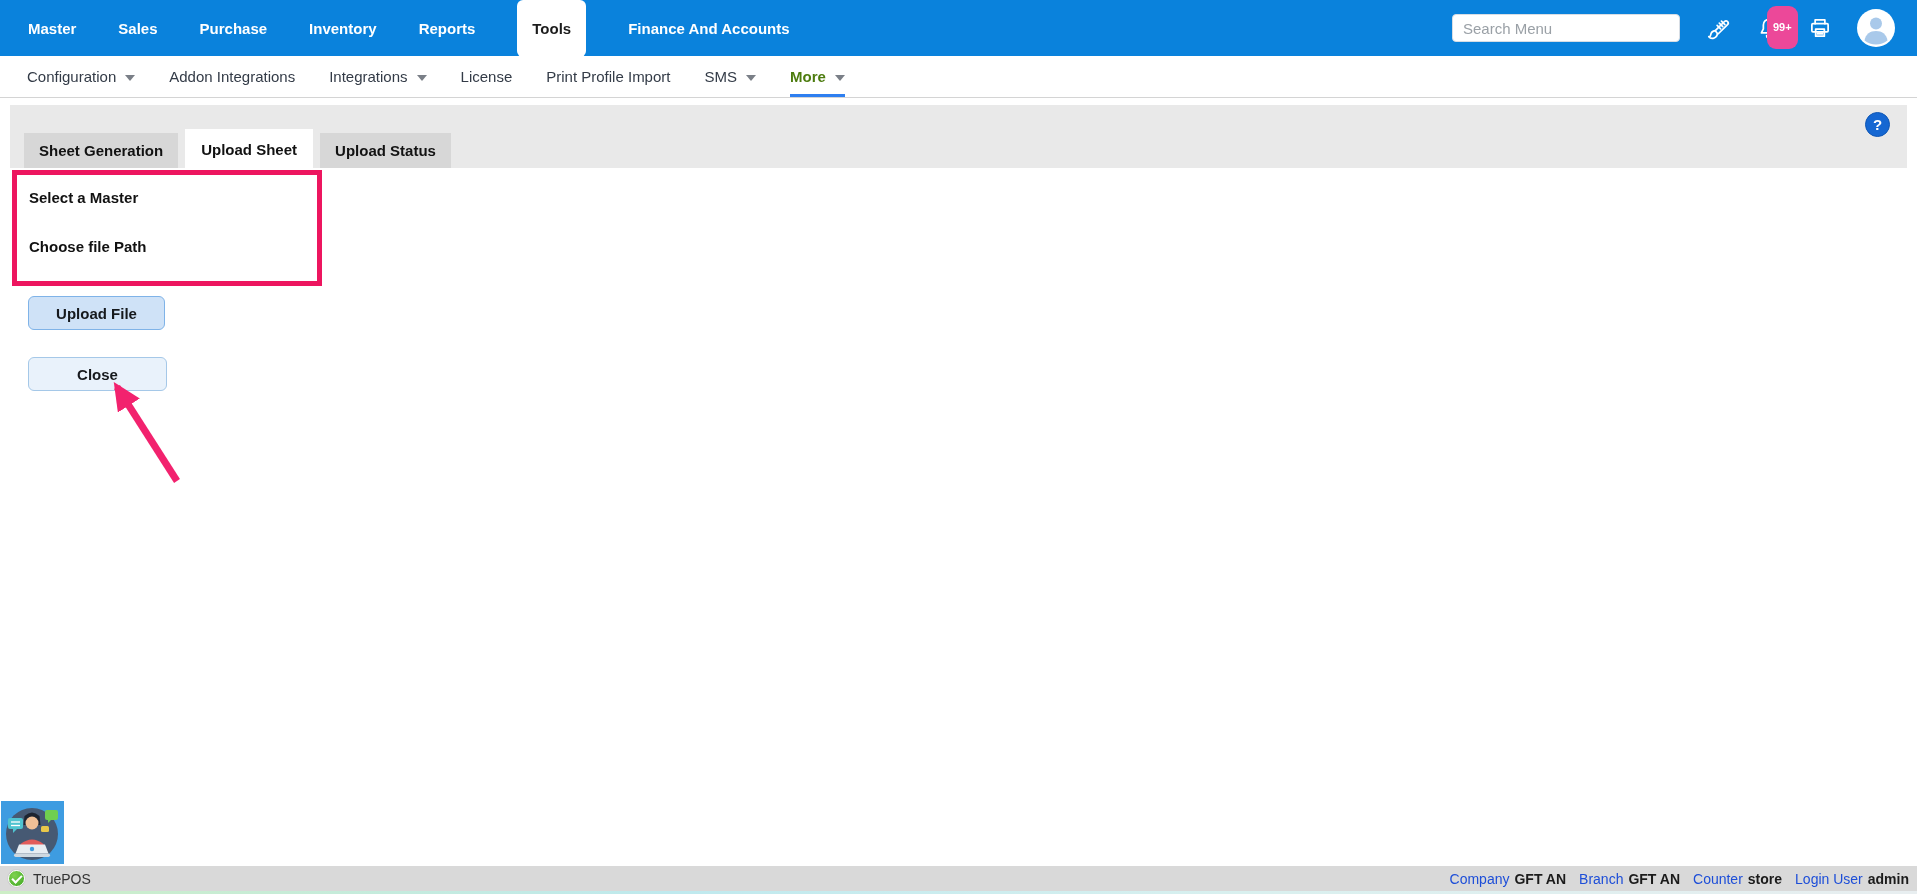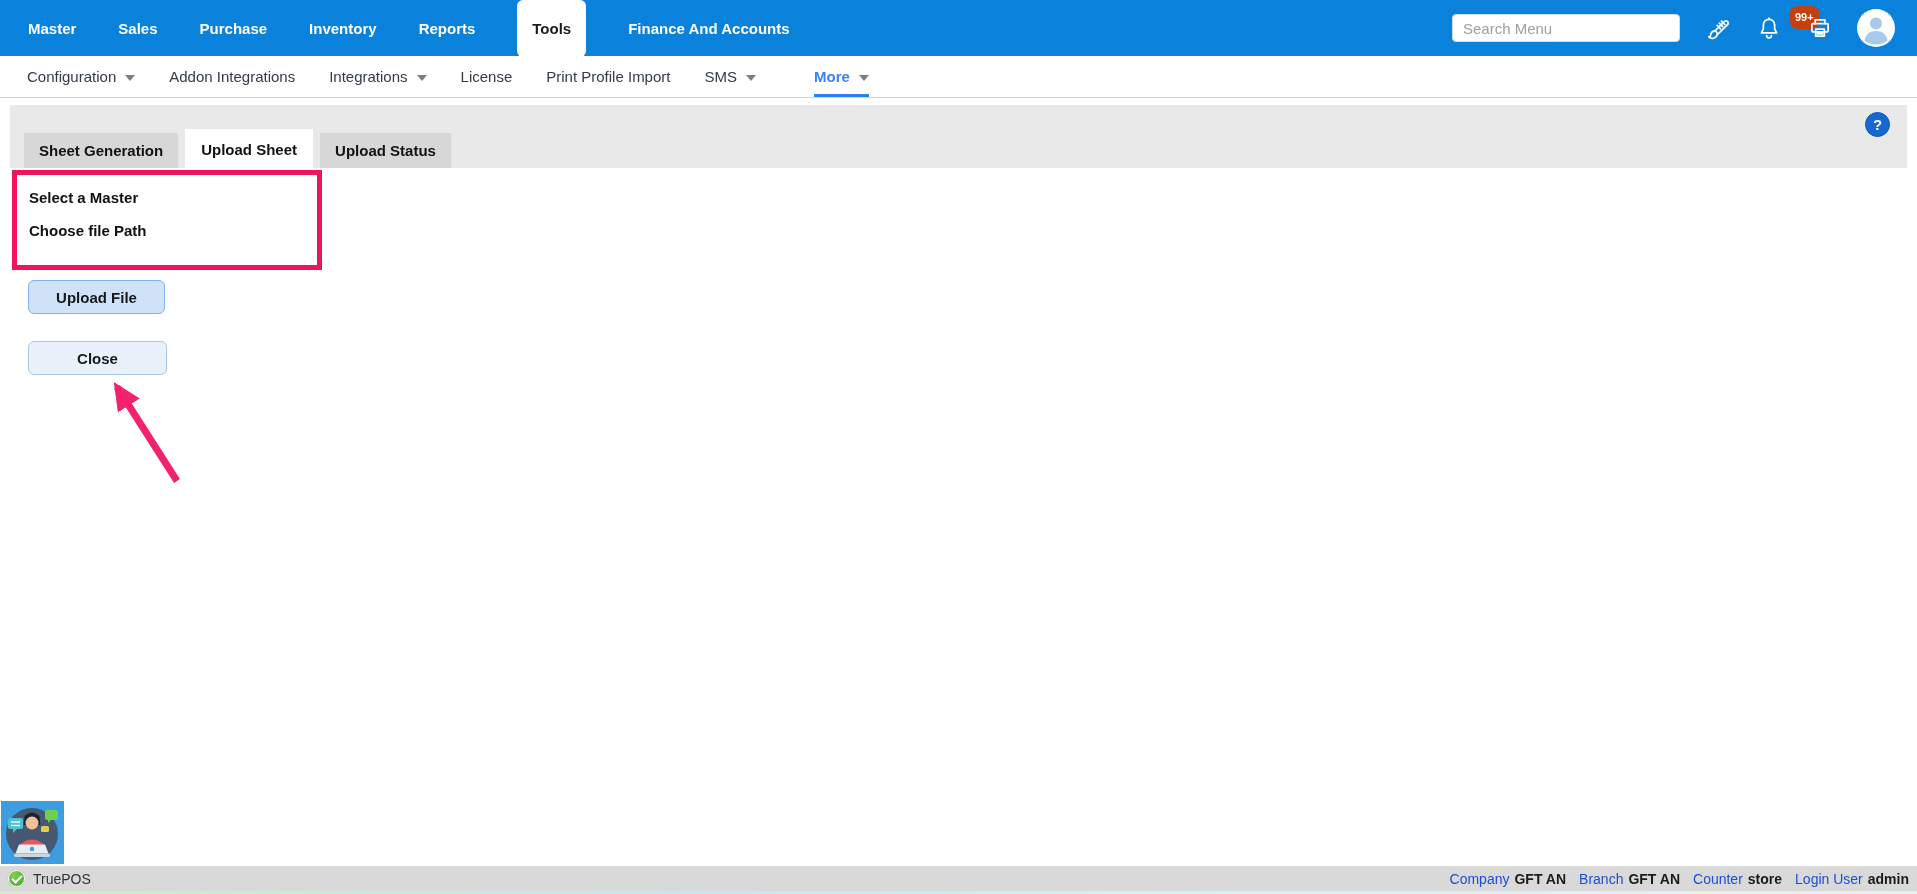--- a/index.html
+++ b/index.html
@@ -24,35 +24,35 @@
   .topbar-right { margin-left:auto; display:flex; align-items:center; gap:24px; }
   .search-input {
     width:228px; height:28px; border:1px solid #d7dde4; border-radius:4px;
     padding:0 10px; font-size:15px; font-family:"Liberation Sans", sans-serif;
     color:#333; outline:none; background:#fff;
   }
   .search-input::placeholder { color:#9aa0a6; }
   .icon-btn { position:relative; width:27px; height:27px; display:flex; align-items:center; justify-content:center; cursor:pointer; }
   .icon-btn svg { display:block; }
   .badge {
-    position:absolute; top:-9px; left:12px; background:#c2410c; color:#fff;
-    font-size:11px; font-weight:700; border-radius:9px; padding:6px 6px; line-height:1;margin-left:22px;
+    position:absolute; top:-9px; left:12px; background:#ec4899; color:#fff;
+    font-size:11px; font-weight:700; border-radius:9px; padding:16px 6px; line-height:1;
   }
   .avatar { width:38px; height:38px; cursor:pointer; }
 
   
   .subnav {
     height:42px; background:#ffffff; border-bottom:1px solid #d4d4d4;
     display:flex; align-items:stretch; padding:0 0 0 27px; gap:34px;
   }
   .subnav-item {
     display:flex; align-items:center; gap:9px; font-size:15px; color:#333b47;
     cursor:pointer; white-space:nowrap; border-bottom:3px solid transparent; padding-top:3px;
   }
-  .subnav-item.active { color:#3b82f6; font-weight:700; border-bottom:3px solid #2e7ff0;margin-left:24px; }
+  .subnav-item.active { color:#4d7c0f; font-weight:700; border-bottom:3px solid #2e7ff0; }
   .caret {
     width:0; height:0; border-left:5px solid transparent; border-right:5px solid transparent;
     border-top:6px solid #7a7f87; margin-top:2px;
   }
 
   
   .panel { margin:7px 10px 0; height:63px; background:#e9e9e9; position:relative; }
   .help-btn {
     position:absolute; top:7px; right:17px; width:25px; height:25px; border-radius:50%;
     background:#1567d2; color:#fff; font-size:15px; font-weight:700;
@@ -203,21 +203,21 @@
   <div class="help-btn">?</div>
   <div class="tabs">
     <span class="tab">Sheet Generation</span>
     <span class="tab active">Upload Sheet</span>
     <span class="tab">Upload Status</span>
   </div>
 </div>
 
 <div class="annot-box">
   <div class="form-label">Select a Master</div>
-  <div class="form-label" style="margin-top:16px;">Choose file Path</div>
+  <div class="form-label" style="margin-top:32px;">Choose file Path</div>
 </div>
 
 <div class="actions">
   <div class="btn primary">Upload File</div>
   <div class="btn secondary">Close</div>
 </div>
 
 <svg class="arrow-annotation" width="110" height="130" viewBox="0 0 110 130">
   <defs>
     <marker id="ah" markerUnits="userSpaceOnUse" markerWidth="30" markerHeight="30" refX="22" refY="13" orient="auto">

